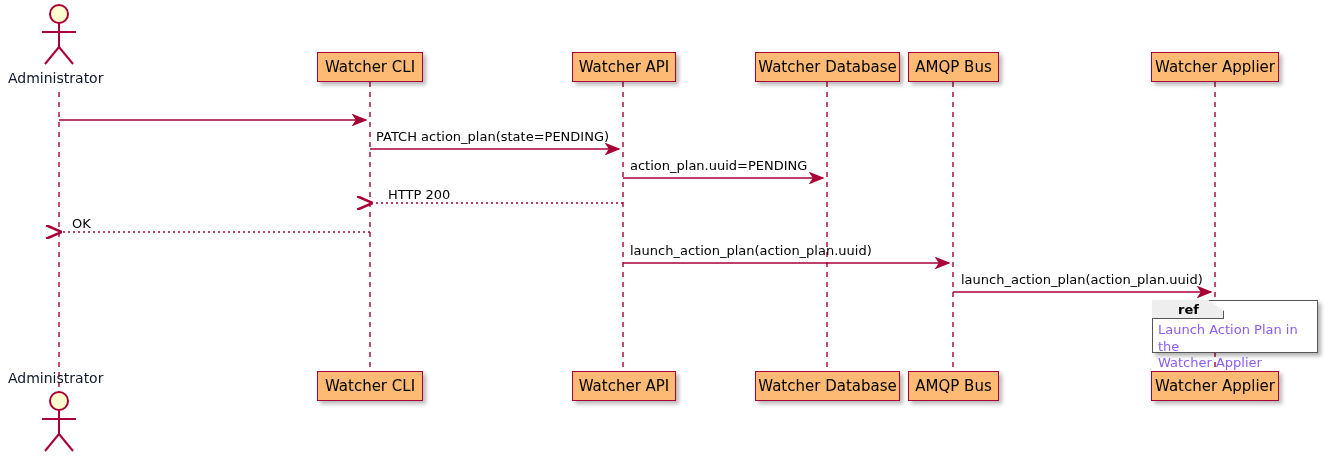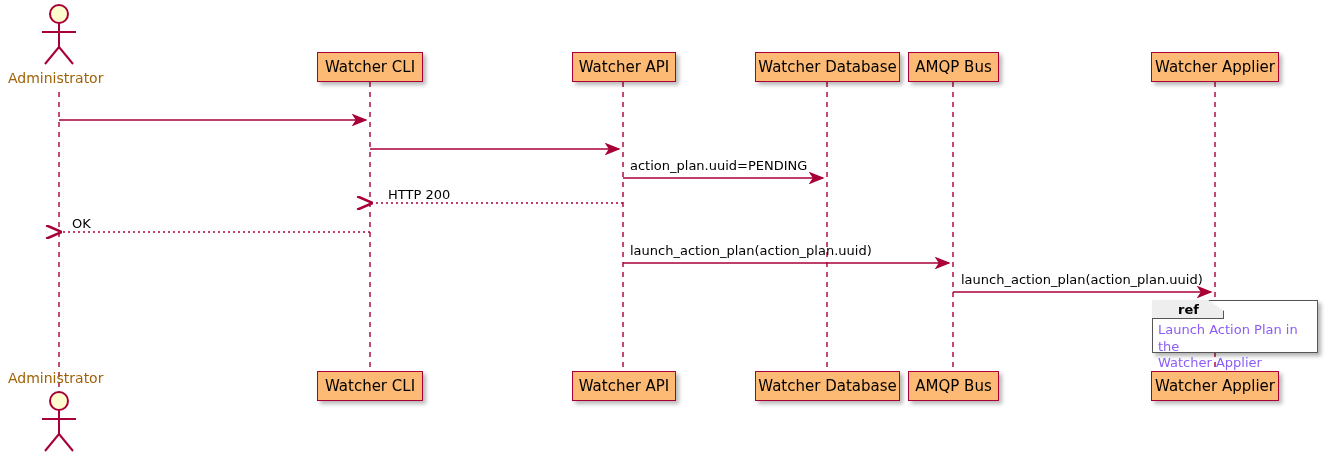--- a/index.html
+++ b/index.html
@@ -35,21 +35,21 @@
     line-height: 1;
     display: flex;
     align-items: center;
     justify-content: center;
     white-space: nowrap;
     box-shadow: 3px 3px 4px rgba(0,0,0,0.28);
   }
   .actor-label {
     position: absolute;
     font-size: 14px;
-    color: #a16207;
+    color: #0f172a;
     white-space: nowrap;
   }
   .msg-label {
     position: absolute;
     font-size: 13px;
     color: #000000;
     white-space: nowrap;
     line-height: 1;
   }
   
@@ -141,20 +141,21 @@
   <div class="participant" style="left:755px; top:52px; width:145px; height:30px;">Watcher Database</div>
   <div class="participant" style="left:908px; top:52px; width:91px; height:30px;">AMQP Bus</div>
   <div class="participant" style="left:1151px; top:52px; width:128px; height:30px;">Watcher Applier</div>
 
   <div class="participant" style="left:317px; top:371px; width:106px; height:30px;">Watcher CLI</div>
   <div class="participant" style="left:572px; top:371px; width:104px; height:30px;">Watcher API</div>
   <div class="participant" style="left:755px; top:371px; width:145px; height:30px;">Watcher Database</div>
   <div class="participant" style="left:908px; top:371px; width:91px; height:30px;">AMQP Bus</div>
   <div class="participant" style="left:1151px; top:371px; width:128px; height:30px;">Watcher Applier</div>
 
+  <div class="msg-label" style="left:376px; top:130px;">PATCH action_plan(state=PENDING)</div>
   <div class="msg-label" style="left:630px; top:159px;">action_plan.uuid=PENDING</div>
   <div class="msg-label" style="left:388px; top:188px;">HTTP 200</div>
   <div class="msg-label" style="left:72px; top:217px;">OK</div>
   <div class="msg-label" style="left:630px; top:244px;">launch_action_plan(action_plan.uuid)</div>
   <div class="msg-label" style="left:961px; top:273px;">launch_action_plan(action_plan.uuid)</div>
 
   <div class="ref-box" style="left:1152px; top:300px; width:166px; height:53px;"></div>
   <div class="ref-tab" style="left:1152px; top:300px; width:72px; height:19px;">ref</div>
   <div class="ref-text" style="left:1158px; top:322px; width:160px;">Launch Action Plan in the
 Watcher Applier</div>

